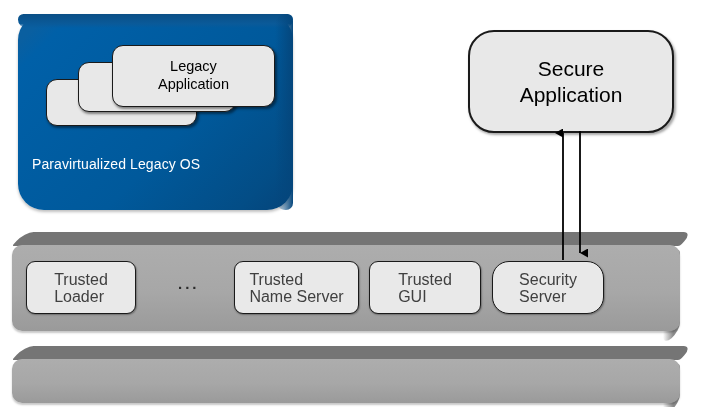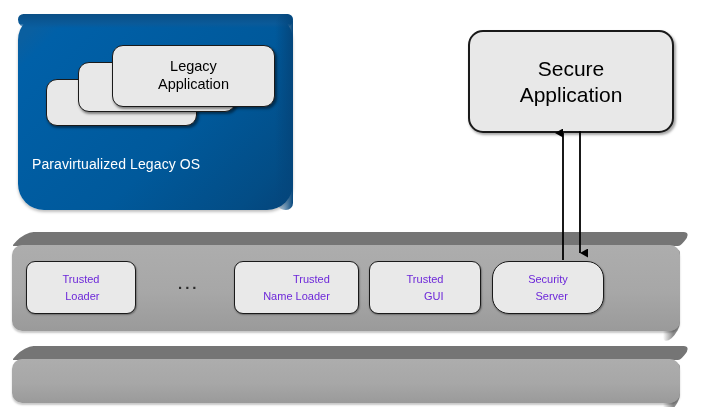--- a/index.html
+++ b/index.html
@@ -92,21 +92,21 @@
 
   
   .secure-box {
     position: absolute;
     left: 468px;
     top: 30px;
     width: 202px;
     height: 99px;
     background: #e8e8e8;
     border: 2px solid #1a1a1a;
-    border-radius: 15px;
+    border-radius: 26px;
     box-shadow: 1.5px 2px 2.5px rgba(0,0,0,0.35);
     display: flex;
     align-items: center;
     justify-content: center;
     z-index: 5;
   }
   .secure-text {
     text-align: center;
     font-size: 21px;
     line-height: 26px;
@@ -185,24 +185,24 @@
     background: #e9e9e9;
     border: 1.8px solid #1a1a1a;
     border-radius: 9px;
     display: flex;
     align-items: center;
     justify-content: center;
     z-index: 5;
     box-shadow: 0.5px 1px 1.5px rgba(0,0,0,0.3);
   }
   .service-text {
-    text-align: right;
-    font-size: 11px;
+    text-align: left;
+    font-size: 16px;
     line-height: 17px;
-    color: #6d28d9;
+    color: #404040;
     white-space: pre-line;
   }
   #svc-loader { left: 26px;  width: 108px; }
   #svc-name   { left: 234px; width: 123px; }
   #svc-gui    { left: 369px; width: 110px; }
   #svc-policy { left: 492px; width: 110px; border-radius: 17px; }
 
   .ellipsis {
     position: absolute;
     left: 178px;
@@ -261,21 +261,21 @@
     <div class="bar-face"></div>
   </div>
 
   <div class="service-box" id="svc-loader">
     <div class="service-text"><span>Trusted</span><br><span>Loader</span></div>
   </div>
 
   <div class="ellipsis">...</div>
 
   <div class="service-box" id="svc-name">
-    <div class="service-text"><span>Trusted</span><br><span>Name Loader</span></div>
+    <div class="service-text"><span>Trusted</span><br><span>Name Server</span></div>
   </div>
 
   <div class="service-box" id="svc-gui">
     <div class="service-text"><span>Trusted</span><br><span>GUI</span></div>
   </div>
 
   <div class="service-box" id="svc-policy">
     <div class="service-text"><span>Security</span><br><span>Server</span></div>
   </div>
 

